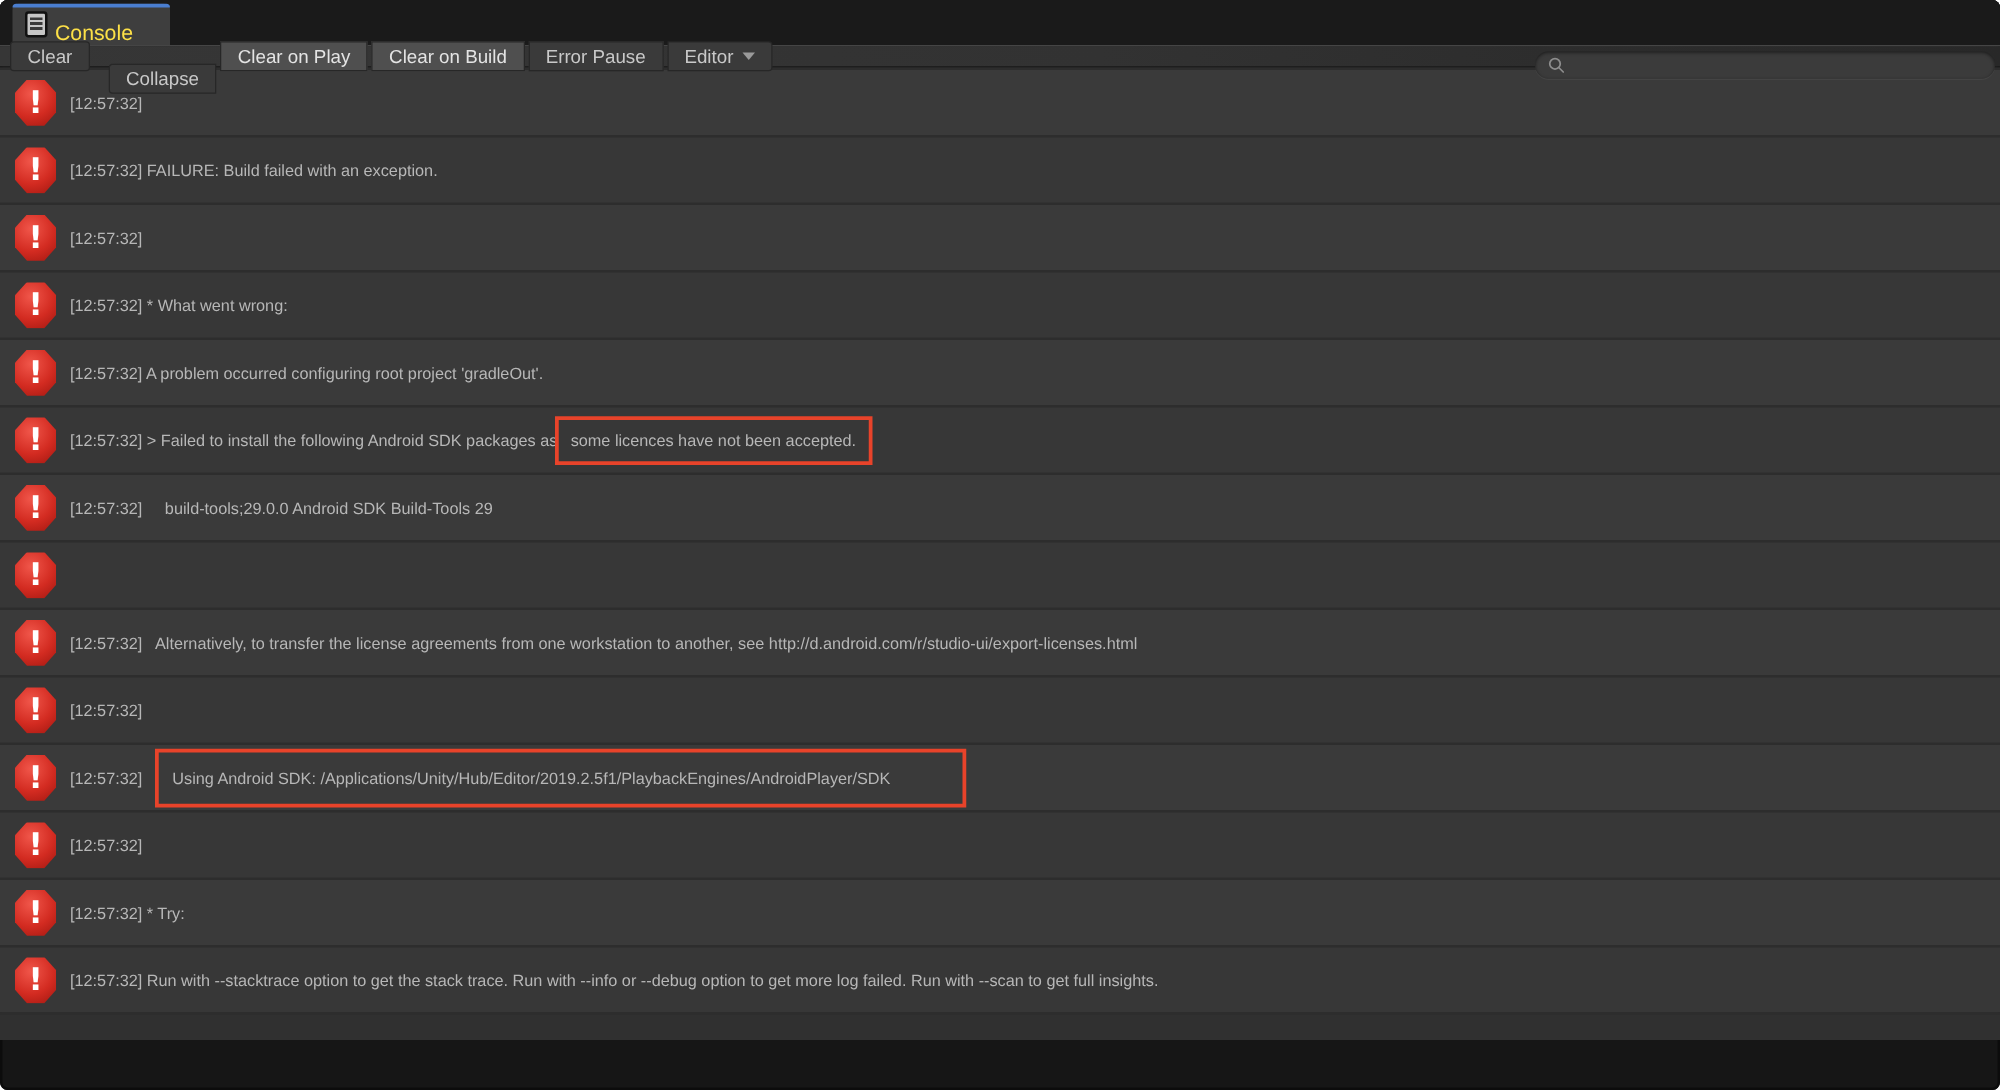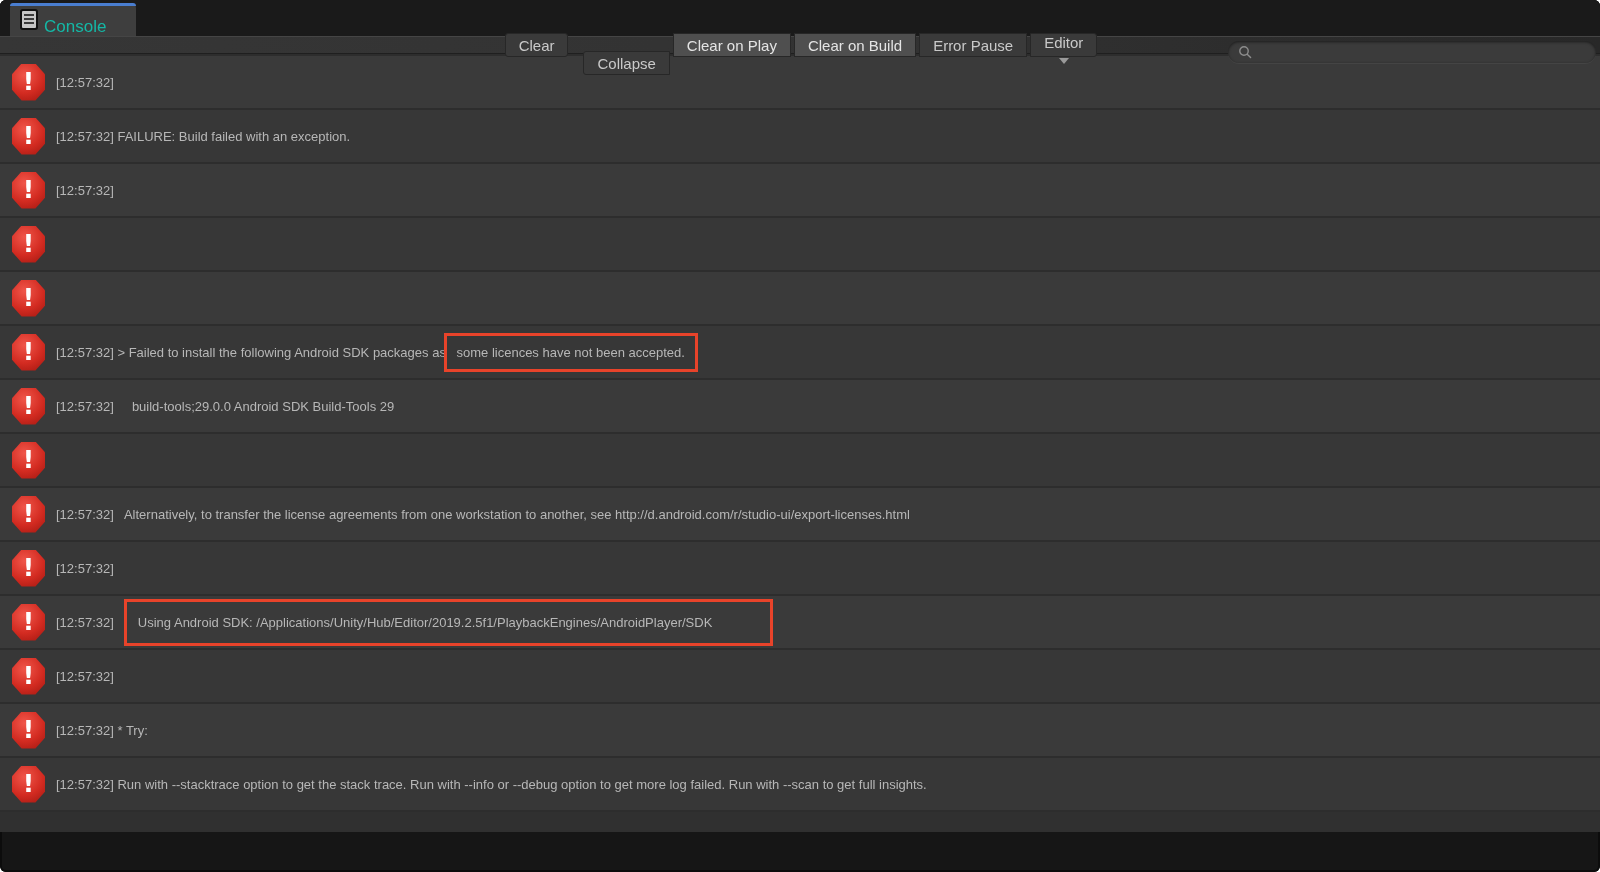--- a/index.html
+++ b/index.html
@@ -18,35 +18,35 @@
   }
   .tab-accent{position:absolute;top:0;left:0;right:0;height:3px;background:#4a7ed0;border-radius:5px 5px 0 0;}
   .console-icon{
     width:14px;height:17px;background:#c6c6c6;margin-right:8px;flex:none;
     box-shadow:0 0 0 2px #111;position:relative;border-radius:1px;
   }
   .console-icon::before{
     content:"";position:absolute;left:2px;right:2px;top:3px;height:11px;
     background:repeating-linear-gradient(#3a3a3a 0 2px,#c6c6c6 2px 4px);
   }
-  .tab-label{color:#14b8a6;font-size:17px;margin-top:14px;}
+  .tab-label{color:#fde047;font-size:17px;margin-top:14px;}
   
   .toolbar{
     height:18px;background:linear-gradient(90deg,#363636 0%,#323232 55%,#282828 100%);
     border-top:1px solid #454545;border-bottom:1px solid #1f1f1f;
-    display:flex;align-items:center;padding:0 6px;position:relative;justify-content:center;
+    display:flex;align-items:center;padding:0 6px;position:relative;
   }
   .tbtn{
     height:24px;padding:0 13px;display:flex;align-items:center;gap:7px;
     background:#3a3a3a;border:1px solid #272727;color:#c9c9c9;font-size:15px;
     margin-left:3px;cursor:default;white-space:nowrap;
   }
   .tbtn:first-child{margin-left:2px;border-radius:3px;}
   .tbtn:nth-child(2){margin-left:15px;border-radius:3px 0 0 3px;margin-top:36px;}
-  .tbtn:nth-child(6){border-radius:0 3px 3px 0;flex-direction:column;}
+  .tbtn:nth-child(6){border-radius:0 3px 3px 0;}
   .tbtn.active{background:#4f4f4f;color:#e4e4e4;}
   .dd-arrow{
     width:0;height:0;border-left:5px solid transparent;border-right:5px solid transparent;
     border-top:6px solid #9a9a9a;display:inline-block;
   }
   .search{
     position:absolute;right:4px;top:4px;width:368px;height:22px;border-radius:11px;
     background:#3b3b3b;box-shadow:inset 0 1px 3px rgba(0,0,0,.55),0 1px 0 rgba(255,255,255,.05);
     display:flex;align-items:center;padding:0 10px;
   }
@@ -139,25 +139,27 @@
       <div class="log-row">
     <span class="err-icon">
           <span class="bang">!</span>
         </span>
     <span class="msg"><span class="time">[12:57:32]</span><span class="pre"></span></span>
   </div>
       <div class="log-row">
     <span class="err-icon">
           <span class="bang">!</span>
         </span>
-  </div>
-      <div class="log-row">
-    <span class="err-icon">
-          <span class="bang">!</span>
-        </span>
+    <span class="msg"><span class="time">[12:57:32]</span><span class="pre"> * What went wrong:</span></span>
+  </div>
+      <div class="log-row">
+    <span class="err-icon">
+          <span class="bang">!</span>
+        </span>
+    <span class="msg"><span class="time">[12:57:32]</span><span class="pre"> A problem occurred configuring root project 'gradleOut'.</span></span>
   </div>
       <div class="log-row">
     <span class="err-icon">
           <span class="bang">!</span>
         </span>
     <span class="msg"><span class="time">[12:57:32]</span><span class="pre"> &gt; Failed to install the following Android SDK packages as </span><span class="hl" style="border-color: rgb(232, 67, 42);">some licences have not been accepted.</span></span>
   </div>
       <div class="log-row">
     <span class="err-icon">
           <span class="bang">!</span>

